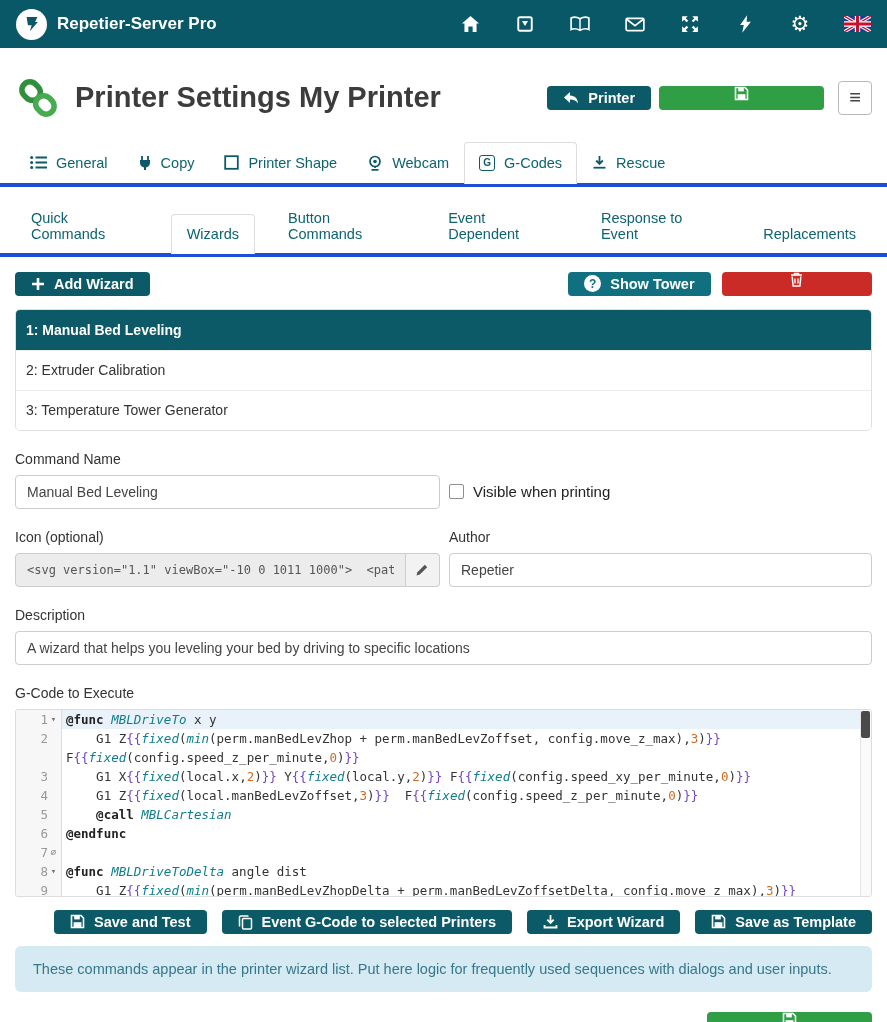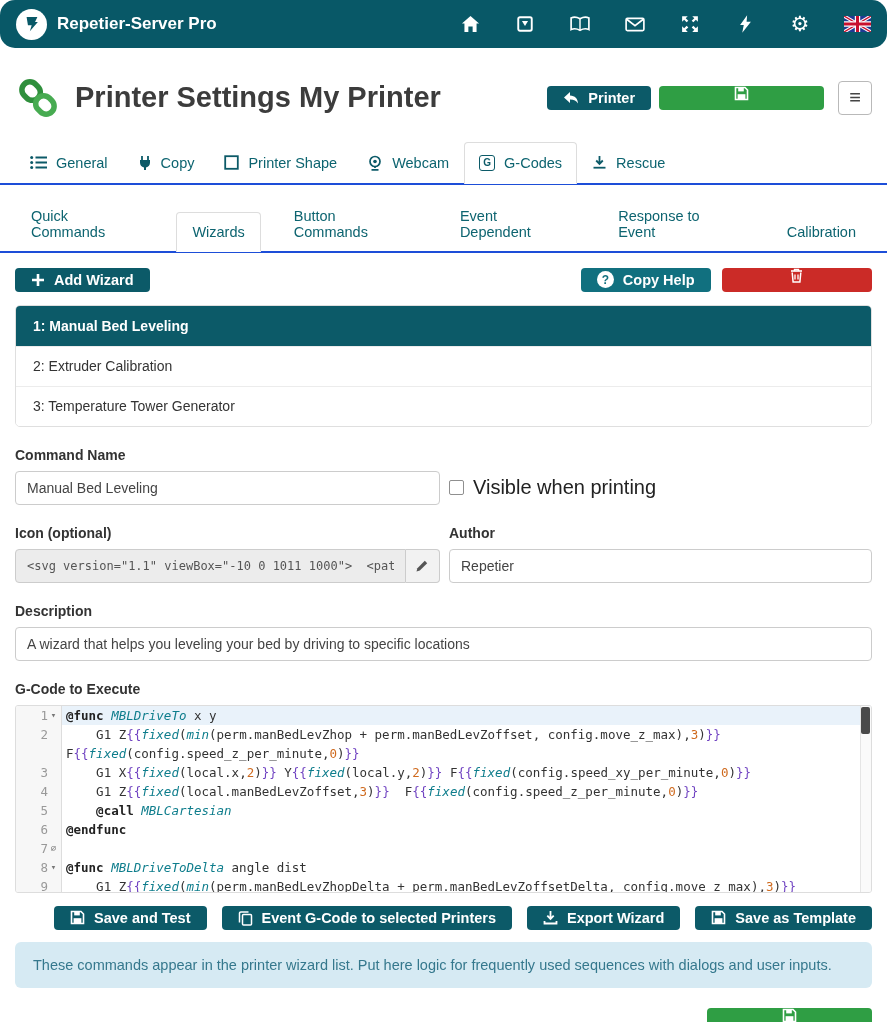--- a/index.html
+++ b/index.html
@@ -7,21 +7,21 @@
   body {
     width: 887px; height: 1022px; overflow: hidden;
     background: #fff;
     font-family: "Liberation Sans", sans-serif;
     color: #333;
   }
 
   
   .navbar {
     height: 48px; background: #085867; display: flex;
-    align-items: center; justify-content: space-between; padding: 0 16px; border-radius: 15px;
+    align-items: center; justify-content: space-between; padding: 0 16px;
   }
   .brand { display: flex; align-items: center; gap: 10px; color: #fff; font-weight: bold; font-size: 17px; cursor: pointer; }
   .logo { width: 31px; height: 31px; border-radius: 50%; background: #fff; display: flex; align-items: center; justify-content: center; }
   .nav-icons { display: flex; align-items: center; gap: 33px; color: #fff; }
   .nav-icon { display: inline-flex; align-items: center; justify-content: center; width: 22px; height: 22px; cursor: pointer; }
   .nav-icon.gear { font-size: 21px; line-height: 22px; }
 
   
   .page-header { display: flex; align-items: center; padding: 14px 15px 8px 15px; }
   .chain { flex: 0 0 auto; }
@@ -37,21 +37,21 @@
   .btn-help  { background: #11707f; }
   .btn-green { background: #2f9e44; flex-direction: column; }
   .btn-red   { background: #cb2b27; }
   .btn-menu  {
     width: 34px; height: 34px; background: #fff; border: 1px solid #b9b9b9; border-radius: 4px;
     color: #444; font-size: 20px; display: inline-flex; align-items: center; justify-content: center;
     margin-left: 6px; cursor: pointer; padding: 0;
   }
 
   
-  .tabs { display: flex; align-items: flex-end; border-bottom: 2px solid #1d4ed8; padding: 0 15px; }
+  .tabs { display: flex; align-items: flex-end; border-bottom: 4px solid #1d4ed8; padding: 0 15px; }
   .tab {
     display: flex; align-items: center; gap: 9px; padding: 12px 14px; color: #0d6470;
     font-size: 14.5px; cursor: pointer; border: 1px solid transparent; margin-bottom: -1px;
     background: transparent; border-radius: 4px 4px 0 0;
   }
   .tab.active { background: #fff; border-color: #ddd #ddd #fff #ddd; }
   .ticon { display: inline-flex; align-items: center; justify-content: center; color: #0c5a68; }
   .gbox {
     width: 16px; height: 16px; border: 1.6px solid currentColor; border-radius: 3px;
     display: inline-flex; align-items: center; justify-content: center;
@@ -65,35 +65,35 @@
   .actions .spacer { flex: 1; }
   .actions .btn + .btn { margin-left: 11px; flex-direction: column; }
   .qmark {
     width: 17px; height: 17px; border-radius: 50%; background: #fff; color: #11707f;
     display: inline-flex; align-items: center; justify-content: center; font-size: 12px; font-weight: bold;
   }
 
   
   .wizard-list { margin: 0 15px; border: 1px solid #dfdfdf; border-radius: 5px; overflow: hidden; }
   .wizard-row {
-    height: 40px; display: flex; align-items: center; padding: 0 17px; font-size: 14px;
+    height: 40px; display: flex; align-items: center; padding: 0 10px; font-size: 14px;
     color: #333; background: #fff; border-top: 1px solid #ececec; cursor: pointer;
   }
   .wizard-row:first-child { border-top: none; }
   .wizard-row.selected { background: #0c5a68; color: #fff; font-weight: bold; }
 
   
   .form { padding: 0 15px; }
-  .flabel { display: block; font-size: 14px; font-weight: bold; color: #333; margin: 20px 0 8px 0; }
+  .flabel { display: block; font-size: 14px; font-weight: normal; color: #333; margin: 20px 0 8px 0; }
   .grid2 { display: grid; grid-template-columns: 425px 1fr; column-gap: 9px; }
   .input {
     width: 100%; height: 34px; border: 1px solid #ccc; border-radius: 4px; padding: 0 11px;
     font-size: 14px; color: #444; font-family: "Liberation Sans", sans-serif; background: #fff;
   }
-  .checkrow { display: flex; align-items: center; gap: 9px; height: 34px; font-size: 20px; color: #222; }
+  .checkrow { display: flex; align-items: center; gap: 9px; height: 34px; font-size: 15px; color: #222; }
   .checkbox { width: 15px; height: 15px; border: 1px solid #8f8f8f; border-radius: 2px; background: #fff; cursor: pointer; flex: 0 0 auto; }
   .igroup { display: flex; width: 100%; }
   .igroup .input {
     border-radius: 4px 0 0 4px; background: #ececec;
     font-family: "DejaVu Sans Mono", monospace; font-size: 12px; color: #555;
     overflow: hidden; text-overflow: clip; white-space: nowrap;
   }
   .igroup .edit-btn {
     width: 36px; height: 34px; border: 1px solid #ccc; border-left: none; border-radius: 0 4px 4px 0;
     background: #f2f2f2; color: #555; display: inline-flex; align-items: center; justify-content: center; cursor: pointer;
@@ -292,37 +292,37 @@
   <div class="tab subtab">
       <span>Button Commands</span>
     </div>
   <div class="tab subtab">
       <span>Event Dependent</span>
     </div>
   <div class="tab subtab">
       <span>Response to Event</span>
     </div>
   <div class="tab subtab">
-      <span>Calibration</span>
+      <span>Replacements</span>
     </div>
 </div>
 
 <div class="actions">
   <button class="btn btn-teal">
     <span>
       <svg width="14" height="14" viewBox="0 0 14 14">
           <path d="M7 1v12M1 7h12" stroke="currentColor" stroke-width="2.6"></path>
         </svg>
     </span>
     <span>Add Wizard</span>
   </button>
   <span class="spacer"></span>
   <button class="btn btn-help">
     <span class="qmark">?</span>
-    <span>Copy Help</span>
+    <span>Show Tower</span>
   </button>
   <button class="btn btn-red">
     <span>
       <svg width="13" height="15" viewBox="0 0 13 15">
           <path d="M1 3h11" stroke="currentColor" stroke-width="1.6"></path>
           <path d="M4.5 3V1.5h4V3" fill="none" stroke="currentColor" stroke-width="1.4"></path>
           <path d="M2.2 4.5l.9 9.5h6.8l.9-9.5" fill="none" stroke="currentColor" stroke-width="1.5"></path>
           <path d="M5 6.5v5M8 6.5v5" stroke="currentColor" stroke-width="1.3"></path>
         </svg>
     </span>

